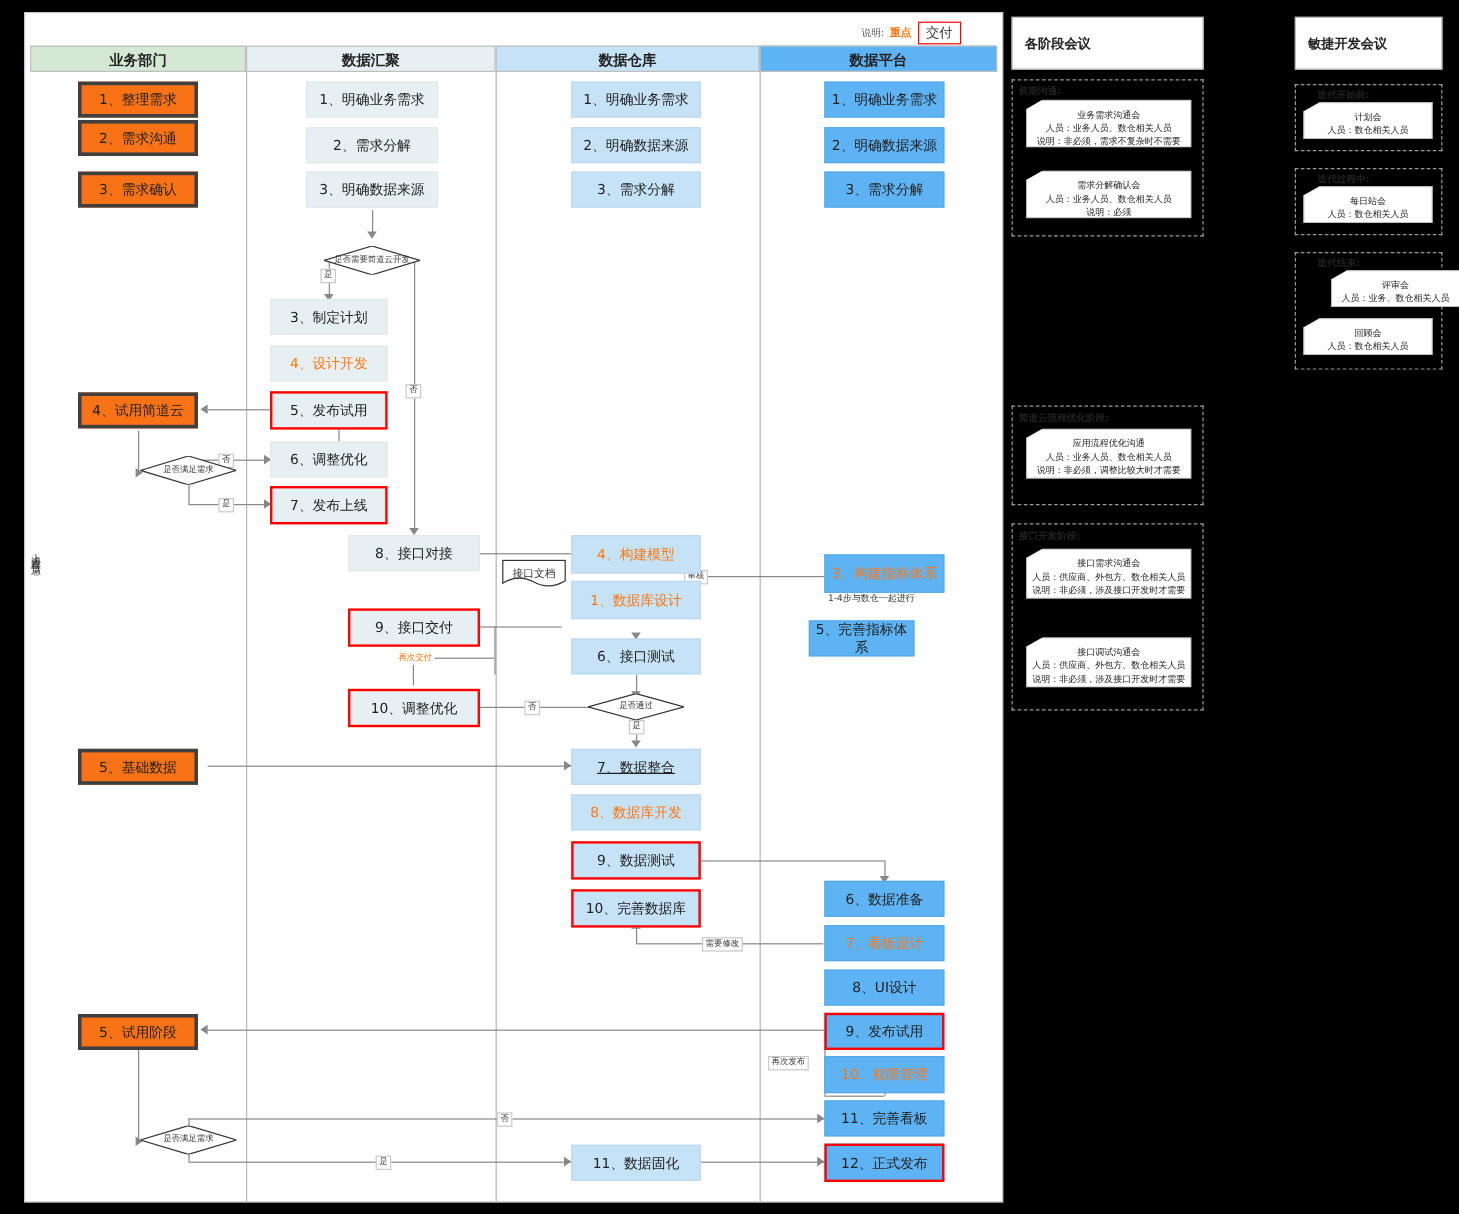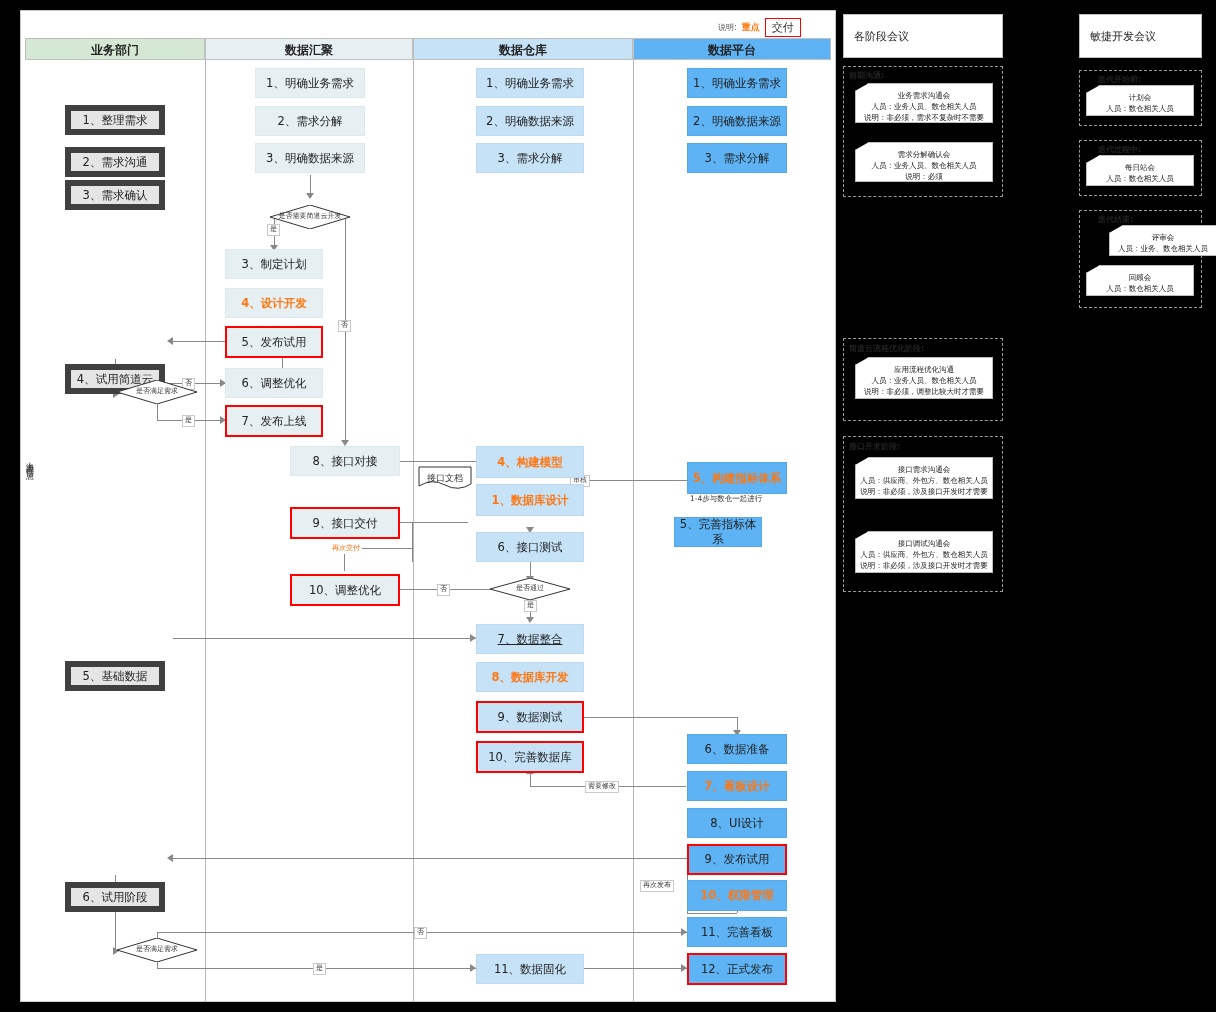--- a/index.html
+++ b/index.html
@@ -12,25 +12,25 @@
   #legend{position:absolute;left:718px;top:18px;height:18px;display:flex;align-items:center;gap:5px;font-size:8px;color:#555;}
   #legend .lg-key{color:#ff7711;font-weight:bold;font-size:9px;}
   #legend .lg-deliver{border:1.5px solid #ff0000;background:#fff;color:#333;font-size:11px;padding:1px 6px;}
 
   
   .lane-head{position:absolute;top:38px;height:22px;line-height:22px;text-align:center;font-size:12px;font-weight:bold;color:#222;box-sizing:border-box;border:1px solid #bfbfbf;}
   .lane-sep{position:absolute;top:60px;width:1px;background:#b5b5b5;}
 
   
   .node{position:absolute;box-sizing:border-box;display:flex;align-items:center;justify-content:center;font-size:11.5px;color:#222;text-align:center;}
-  .n-green{background:#e5e5e5;border:6px solid #404040;margin-top:37px;}
+  .n-green{background:#f97316;border:3px solid #404040;}
   .n-grey{background:#e6eff2;border:1px solid #dfe8eb;}
   .n-lblue{background:#c6e2f7;border:1px solid #bcd9ef;}
   .n-blue{background:#5eb3f5;border:1px solid #55a8e8;}
-  .key{color:#ff7711;font-weight:bold;}
+  .key{color:#ff7711;font-weight:normal;}
   .deliver{border:2px solid #ff0000;}
 
   
   .diamond{position:absolute;}
   .diamond svg{display:block;}
   .diamond .dlabel{position:absolute;left:0;top:0;width:100%;height:100%;display:flex;align-items:center;justify-content:center;font-size:7px;color:#333;text-align:center;line-height:1.1;}
 
   
   .docshape{position:absolute;}
   .docshape .dtext{position:absolute;left:0;top:0;width:100%;height:100%;display:flex;align-items:center;justify-content:center;font-size:9px;color:#333;}
@@ -43,21 +43,21 @@
   .arw-r{border-top:4px solid transparent;border-bottom:4px solid transparent;border-left:6px solid #888;}
   .arw-l{border-top:4px solid transparent;border-bottom:4px solid transparent;border-right:6px solid #888;}
   .arw-d{border-left:4px solid transparent;border-right:4px solid transparent;border-top:6px solid #888;}
   .arw-u{border-left:4px solid transparent;border-right:4px solid transparent;border-bottom:6px solid #888;}
   .elabel{position:absolute;background:#fff;border:1px solid #c9c9c9;font-size:7px;color:#333;padding:0 2px;line-height:9px;height:10px;white-space:nowrap;}
   .elabel.nb{border:none;}
   .sublabel{position:absolute;font-size:7.5px;color:#333;white-space:nowrap;}
 
   
   #side-text{position:absolute;left:18px;top:455px;width:16px;font-size:8px;color:#333;writing-mode:vertical-rl;letter-spacing:2px;}
-  .spanel-head{background:#fff;border:1px solid #bdbdbd;font-size:11px;font-weight:normal;color:#222;display:flex;align-items:center;padding-left:10px;box-sizing:border-box;}
+  .spanel-head{background:#fff;border:1px solid #bdbdbd;font-size:11px;font-weight:bold;color:#222;display:flex;align-items:center;padding-left:10px;box-sizing:border-box;}
   .group{position:absolute;border:1px dashed #9a9a9a;box-sizing:border-box;background:transparent;}
   .group-title{position:absolute;font-size:8px;font-weight:bold;color:#222;white-space:nowrap;}
   .mcard{position:absolute;background:#fff;box-sizing:border-box;border:1px solid #bdbdbd;
          clip-path:polygon(14px 0,100% 0,100% 100%,0 100%,0 8px);}
   .mcard .mtitle{text-align:center;font-size:7.5px;color:#222;margin-top:7px;}
   .mcard .mline{font-size:7.5px;color:#222;padding-left:5px;line-height:11px;white-space:nowrap;}
   .mcard.center .mline{text-align:center;padding-left:0;}
 </style>
 </head>
 <body>
@@ -175,34 +175,34 @@
   <div class="arw arw-r" style="left:681px;top:964px;"></div>
 
   <div class="ln lnv" style="left:687px;top:858px;height:55px;"></div>
   <div class="ln lnh" style="left:687px;top:913px;width:50px;"></div>
   <div class="ln lnv" style="left:737px;top:907px;height:6px;"></div>
   <div class="elabel" style="left:640px;top:880px;">再次发布</div>
 
   <div class="node n-green" style="left:65px;top:68px;width:100px;height:30px;">
       <span>1、整理需求</span>
     </div>
-  <div class="node n-green" style="left:65px;top:110px;width:100px;height:30px;">
+  <div class="node n-green" style="left:65px;top:100px;width:100px;height:30px;">
       <span>2、需求沟通</span>
     </div>
   <div class="node n-green" style="left:65px;top:143px;width:100px;height:30px;">
       <span>3、需求确认</span>
     </div>
   <div class="node n-green" style="left:65px;top:327px;width:100px;height:30px;">
       <span>4、试用简道云</span>
     </div>
   <div class="node n-green" style="left:65px;top:624px;width:100px;height:30px;">
       <span>5、基础数据</span>
     </div>
   <div class="node n-green" style="left:65px;top:845px;width:100px;height:30px;">
-      <span>6、试用阶段</span>
+      <span>5、试用阶段</span>
     </div>
 
   <div class="diamond" style="left:117px;top:380px;width:80px;height:24px;">
     <svg width="80" height="24">
         <polygon points="40,0 80,12 40,24 0,12" fill="#ffffff" stroke="#333" stroke-width="1"></polygon>
       </svg>
     <div class="dlabel">是否满足需求</div>
   </div>
 
   <div class="diamond" style="left:117px;top:938px;width:80px;height:24px;">
@@ -309,21 +309,21 @@
       <span>1、明确业务需求</span>
     </div>
   <div class="node n-blue" style="left:687px;top:106px;width:100px;height:30px;">
       <span>2、明确数据来源</span>
     </div>
   <div class="node n-blue" style="left:687px;top:143px;width:100px;height:30px;">
       <span>3、需求分解</span>
     </div>
 
   <div class="node n-blue" style="left:687px;top:462px;width:100px;height:32px;">
-      <span class="key">5、构建指标体系</span>
+      <span class="key">3、构建指标体系</span>
     </div>
   <div class="sublabel" style="left:690px;top:494px;">1-4步与数仓一起进行</div>
   <div class="node n-blue" style="left:674px;top:517px;width:88px;height:30px;">
       <span>5、完善指标体系</span>
     </div>
 
   <div class="node n-blue" style="left:687px;top:734px;width:100px;height:30px;">
       <span>6、数据准备</span>
     </div>
   <div class="node n-blue" style="left:687px;top:771px;width:100px;height:30px;">

